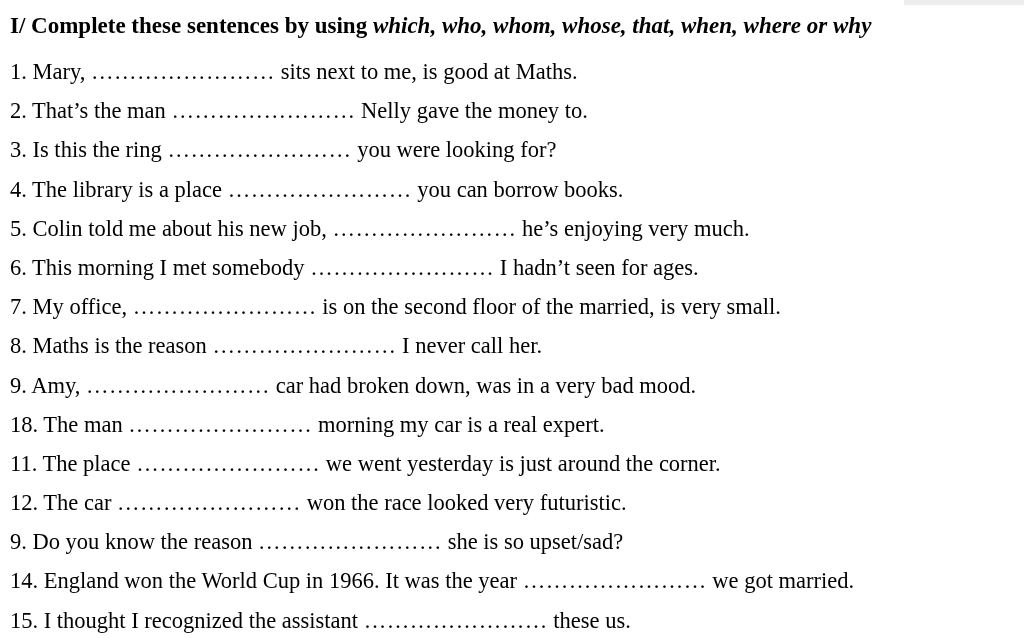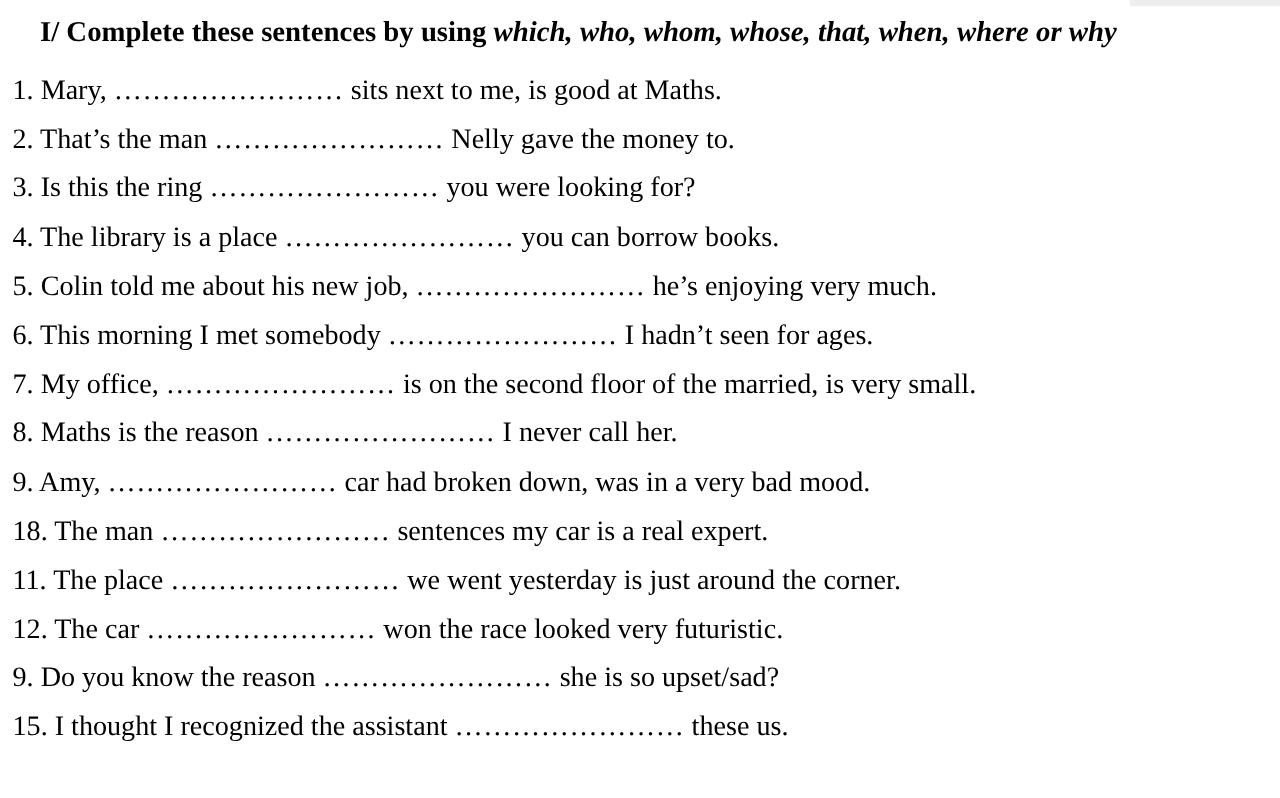--- a/index.html
+++ b/index.html
@@ -23,21 +23,21 @@
     position: absolute;
     top: 0;
     right: 0;
     width: 120px;
     height: 5px;
     background: #ededed;
   }
   .heading {
     height: 46px;
     line-height: 40px;
-    margin-left: 22px;
+    margin-left: 0;
     white-space: nowrap;
     font-weight: bold;
     font-size: 23px;
   }
   .heading .word-bank {
     font-style: italic;
   }
   .sentence-list {}
   .line {
     line-height: 39.2px;
@@ -111,40 +111,46 @@
     <div class="line">
       <span>9.</span>
       <span>Amy,</span>
       <span class="blank">……………………</span>
       <span>car had broken down, was in a very bad mood.</span>
     </div>
     <div class="line">
       <span>18.</span>
       <span>The man</span>
       <span class="blank">……………………</span>
-      <span>sentences my car is a real expert.</span>
+      <span>morning my car is a real expert.</span>
     </div>
     <div class="line">
       <span>11.</span>
       <span>The place</span>
       <span class="blank">……………………</span>
       <span>we went yesterday is just around the corner.</span>
     </div>
     <div class="line">
       <span>12.</span>
       <span>The car</span>
       <span class="blank">……………………</span>
       <span>won the race looked very futuristic.</span>
     </div>
     <div class="line">
       <span>9.</span>
       <span>Do you know the reason</span>
       <span class="blank">……………………</span>
       <span>she is so upset/sad?</span>
     </div>
     <div class="line">
+      <span>14.</span>
+      <span>England won the World Cup in 1966. It was the year</span>
+      <span class="blank">……………………</span>
+      <span>we got married.</span>
+    </div>
+    <div class="line">
       <span>15.</span>
       <span>I thought I recognized the assistant</span>
       <span class="blank">……………………</span>
       <span>these us.</span>
     </div>
   </div>
 </div>
 
 </body></html>

